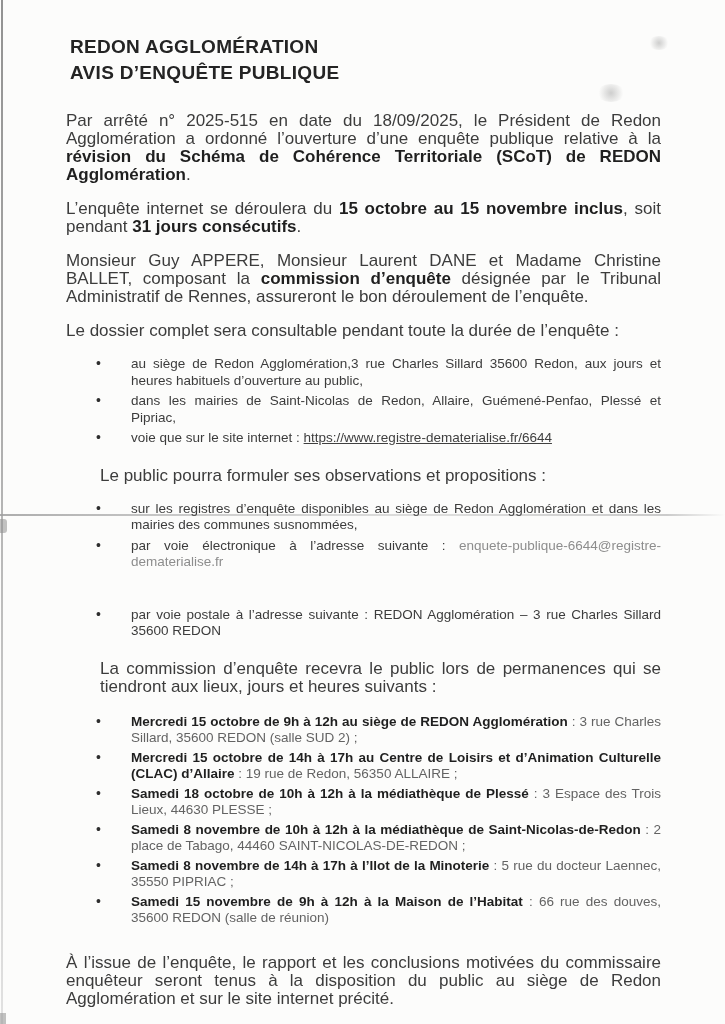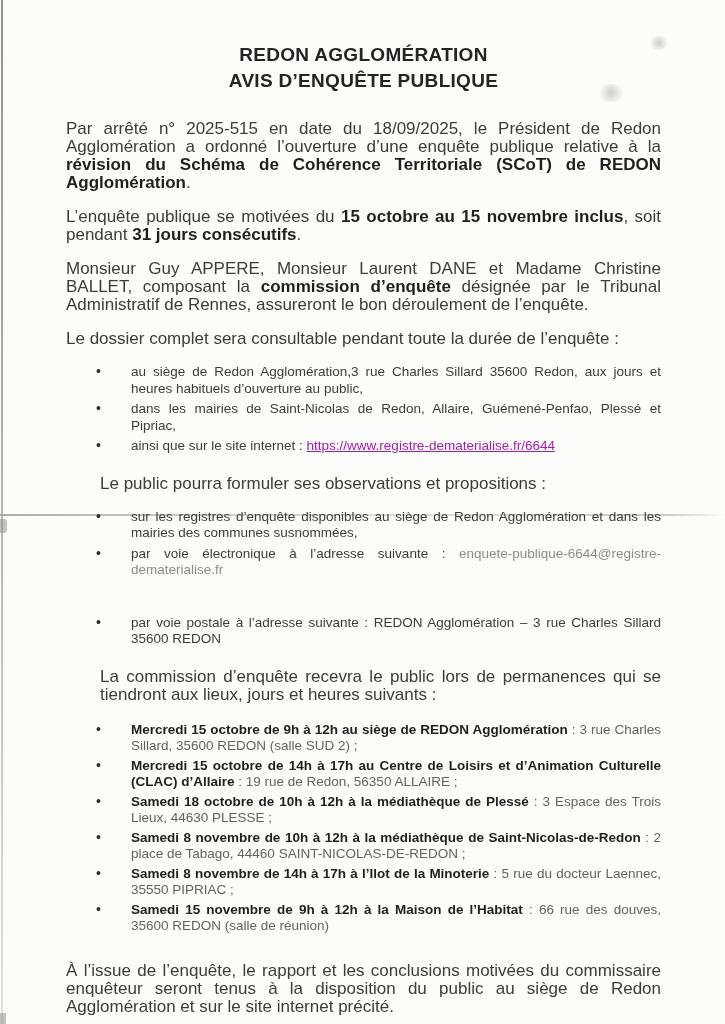--- a/index.html
+++ b/index.html
@@ -36,21 +36,21 @@
   }
   .smudge1, .smudge2 {
     position: absolute; border-radius: 50%;
     background: radial-gradient(circle, rgba(120,120,120,.35) 0%, rgba(120,120,120,0) 70%);
   }
   .smudge1 { left: 596px; top: 84px; width: 30px; height: 18px; }
   .smudge2 { left: 648px; top: 36px; width: 22px; height: 14px; }
 
   .content { position: relative; padding: 30px 64px 0 66px; }
 
-  .title { margin: 12px; text-align: center; }
+  .title { margin: 4px; }
   .title .t {
     display: block;
     font-size: 19px; font-weight: 700; line-height: 26px;
     color: #242424; letter-spacing: .3px;
   }
 
   .para {
     margin: 16px 0 0 0;
     font-size: 17px; line-height: 18px;
     text-align: justify;
@@ -72,21 +72,21 @@
   ul.blist li::before {
     content: "\2022";
     position: absolute; left: 0; top: -1px;
     color: #2e2e2e; font-size: 14px;
   }
   ul.postal { margin-top: 36px; }
   ul.perm { margin-top: 18px; }
   ul.perm li { line-height: 16px; color: #636363; }
   ul.perm li + li { margin-top: 4px; }
 
-  .link { color: #a21caf; text-decoration: underline; cursor: pointer; }
+  .link { color: #404040; text-decoration: underline; cursor: pointer; }
   .email { color: #8d8d8d; }
 </style>
 </head>
 <body>
 
 <div class="page">
 
   <div class="edge-left"></div>
   <div class="seam"></div>
   <div class="seam-mark"></div>
@@ -96,30 +96,30 @@
 
   <div class="content">
 
     <h1 class="title">
       <span class="t">REDON AGGLOMÉRATION</span>
       <span class="t">AVIS D’ENQUÊTE PUBLIQUE</span>
     </h1>
 
     <p class="para mt26"><span>Par arrêté n° 2025-515 en date du 18/09/2025, le Président de Redon Agglomération a ordonné l’ouverture d’une enquête publique relative à la </span><strong>révision du Schéma de Cohérence Territoriale (SCoT) de REDON Agglomération</strong><span>.</span></p>
 
-    <p class="para"><span>L’enquête publique se motivées du </span><strong>15 octobre au 15 novembre inclus</strong><span>, soit pendant </span><strong>31 jours consécutifs</strong><span>.</span></p>
+    <p class="para"><span>L’enquête internet se déroulera du </span><strong>15 octobre au 15 novembre inclus</strong><span>, soit pendant </span><strong>31 jours consécutifs</strong><span>.</span></p>
 
     <p class="para nogap"><span>Monsieur Guy APPERE, Monsieur Laurent DANE et Madame Christine BALLET, composant la </span><strong>commission d’enquête</strong><span> désignée par le Tribunal Administratif de Rennes, assureront le bon déroulement de l’enquête.</span></p>
 
     <p class="para">Le dossier complet sera consultable pendant toute la durée de l’enquête :</p>
 
     <ul class="blist">
       <li><span>au siège de Redon Agglomération,3 rue Charles Sillard 35600 Redon, aux jours et heures habituels d’ouverture au public,</span></li>
       <li><span>dans les mairies de Saint-Nicolas de Redon, Allaire, Guémené-Penfao, Plessé et Pipriac,</span></li>
-      <li><span>ainsi que sur le site internet : </span><span class="link">https://www.registre-dematerialise.fr/6644</span></li>
+      <li><span>voie que sur le site internet : </span><span class="link">https://www.registre-dematerialise.fr/6644</span></li>
     </ul>
 
     <p class="para mt20">Le public pourra formuler ses observations et propositions :</p>
 
     <ul class="blist">
       <li><span>sur les registres d’enquête disponibles au siège de Redon Agglomération et dans les mairies des communes susnommées,</span></li>
       <li><span>par voie électronique à l’adresse suivante : </span><span class="email">enquete-publique-6644@registre-dematerialise.fr</span></li>
     </ul>
 
     <ul class="blist postal">

